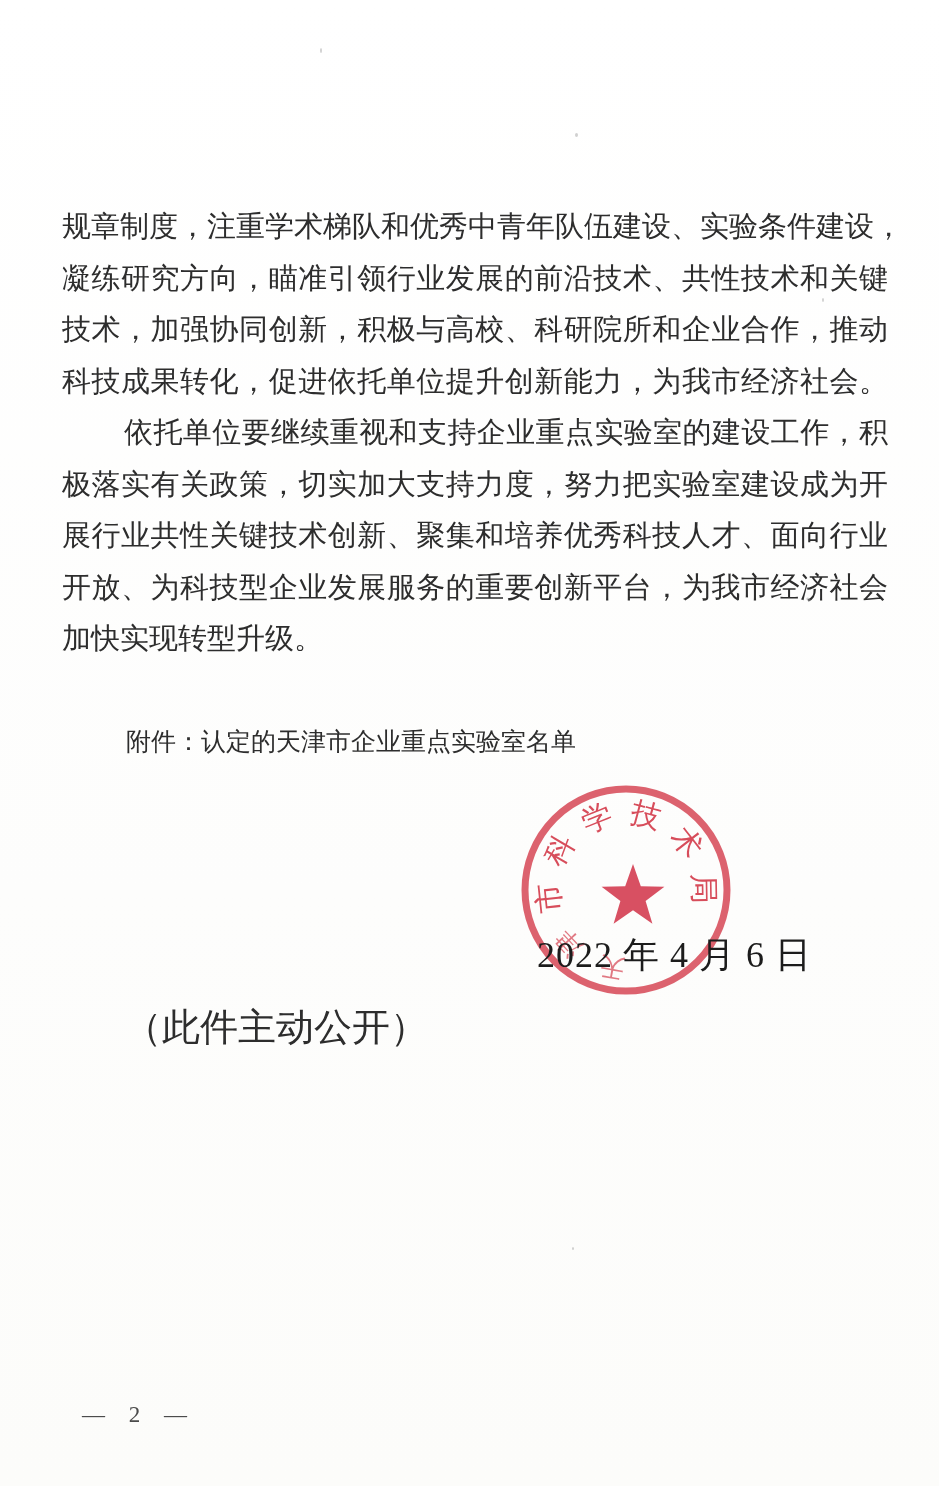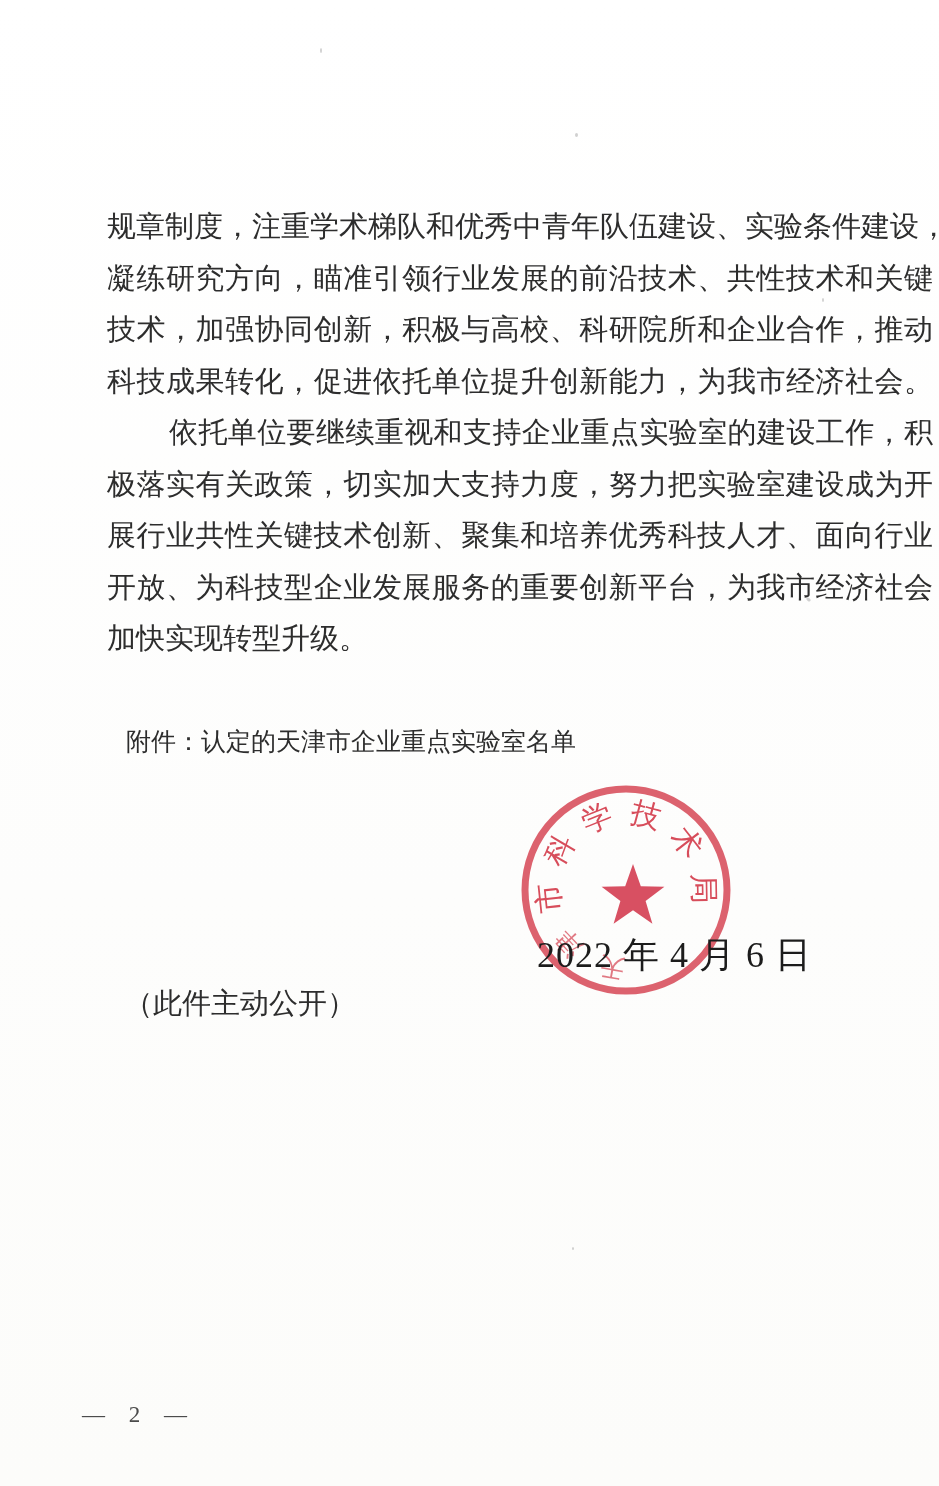--- a/index.html
+++ b/index.html
@@ -6,21 +6,21 @@
   .page{
     position:relative;
     width:939px;height:1486px;
     margin:0 auto;
     background:linear-gradient(180deg,#ffffff 0%,#fdfdfc 60%,#fcfcfa 100%);
     font-family:"Liberation Serif","DejaVu Serif",serif;
     overflow:hidden;
   }
   .body-text{
     position:absolute;left:62px;top:201px;width:826px;
-    font-size:29px;color:#2d2d2d;margin-left:45px;
+    font-size:29px;color:#2d2d2d;
   }
   .bline{
     height:51.5px;line-height:51.5px;
     white-space:nowrap;
     text-align:justify;text-align-last:justify;
     text-justify:inter-character;
   }
   .bline.last{text-align-last:left;}
   .bline.indent{text-indent:62px;}
   .attachment{
@@ -35,22 +35,22 @@
     font-family:"Liberation Serif","DejaVu Serif",serif;
     font-size:30px;font-weight:500;
   }
   .seal .fragment{font-size:26px;opacity:.75;}
   .date-line{
     position:absolute;left:537px;top:931px;
     font-size:36px;color:#1c1c1c;letter-spacing:1px;
     z-index:3;white-space:nowrap;
   }
   .note{
-    position:absolute;left:124px;top:977px;
-    font-size:29px;color:#2d2d2d;line-height:52px;white-space:nowrap;
+    position:absolute;left:124px;top:1001px;
+    font-size:38px;color:#2d2d2d;line-height:52px;white-space:nowrap;
   }
   .page-number{
     position:absolute;left:82px;top:1402px;
     font-size:23px;color:#4b4b4b;letter-spacing:9px;white-space:nowrap;
   }
   .speck{
     position:absolute;background:#9a9a9a;opacity:.45;border-radius:50%;
   }
 </style>
 </head>

